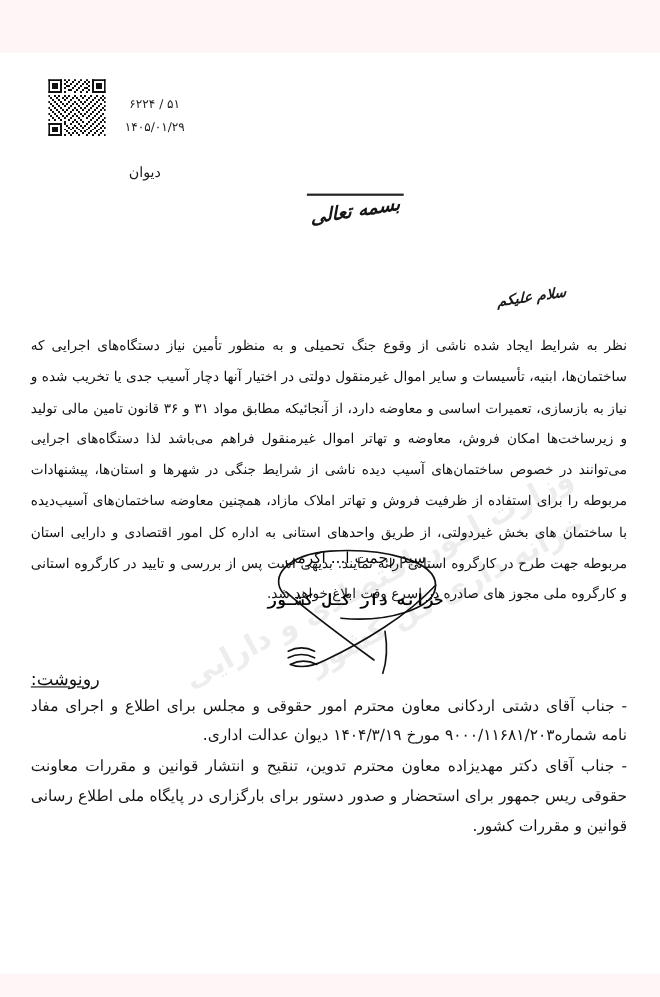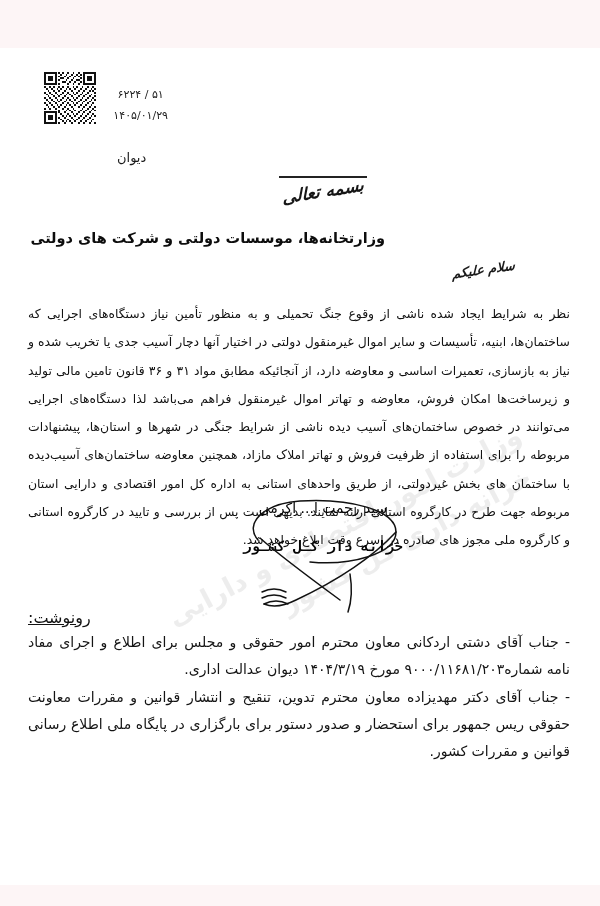--- a/index.html
+++ b/index.html
@@ -470,21 +470,20 @@
         <rect x="28" y="28" width="1" height="1"></rect>
       </g>
     </svg>
   </div>
 
   <div class="basmala-wrap">
     <div class="basmala-rule"></div>
     <div class="basmala-text">بسمه تعالی</div>
   </div>
 
-  <div class="addressee">وزارتخانه‌ها، موسسات دولتی و شرکت های دولتی</div>
   <div class="greeting">سلام علیکم</div>
 
   <div class="body-text">نظر به شرایط ایجاد شده ناشی از وقوع جنگ تحمیلی و به منظور تأمین نیاز دستگاه‌های اجرایی که  ساختمان‌ها، ابنیه، تأسیسات و سایر اموال غیرمنقول دولتی در اختیار آنها دچار آسیب جدی یا تخریب شده و نیاز به بازسازی، تعمیرات اساسی و معاوضه دارد، از آنجائیکه  مطابق مواد ۳۱ و ۳۶ قانون تامین مالی تولید و زیرساخت‌ها امکان فروش، معاوضه و تهاتر اموال غیرمنقول فراهم می‌باشد لذا دستگاه‌های اجرایی می‌توانند در خصوص ساختمان‌های آسیب دیده ناشی از شرایط جنگی در شهرها و استان‌ها، پیشنهادات مربوطه را برای استفاده از ظرفیت فروش و تهاتر املاک مازاد، همچنین معاوضه ساختمان‌های آسیب‌دیده با ساختمان های بخش غیردولتی، از طریق واحدهای استانی به اداره کل امور اقتصادی و دارایی استان مربوطه جهت طرح در کارگروه استانی ارائه نمایند. بدیهی است پس از بررسی و تایید در کارگروه استانی و کارگروه ملی مجوز های صادره در اسرع وقت ابلاغ خواهد شد.</div>
 
   <svg class="sig-scribble" viewBox="0 0 250 130">
     <g fill="none" stroke="#111111" stroke-width="1.5" stroke-linecap="round">
       <path d="M58 52 C 44 36, 62 16, 100 13 C 150 10, 196 22, 196 44 C 196 66, 150 78, 110 74"></path>
       <path d="M196 44 C 170 72, 130 96, 96 112 C 84 118, 74 120, 64 116"></path>
       <path d="M60 50 C 80 68, 110 90, 140 112"></path>
       <path d="M150 86 C 152 98, 152 112, 148 124"></path>

